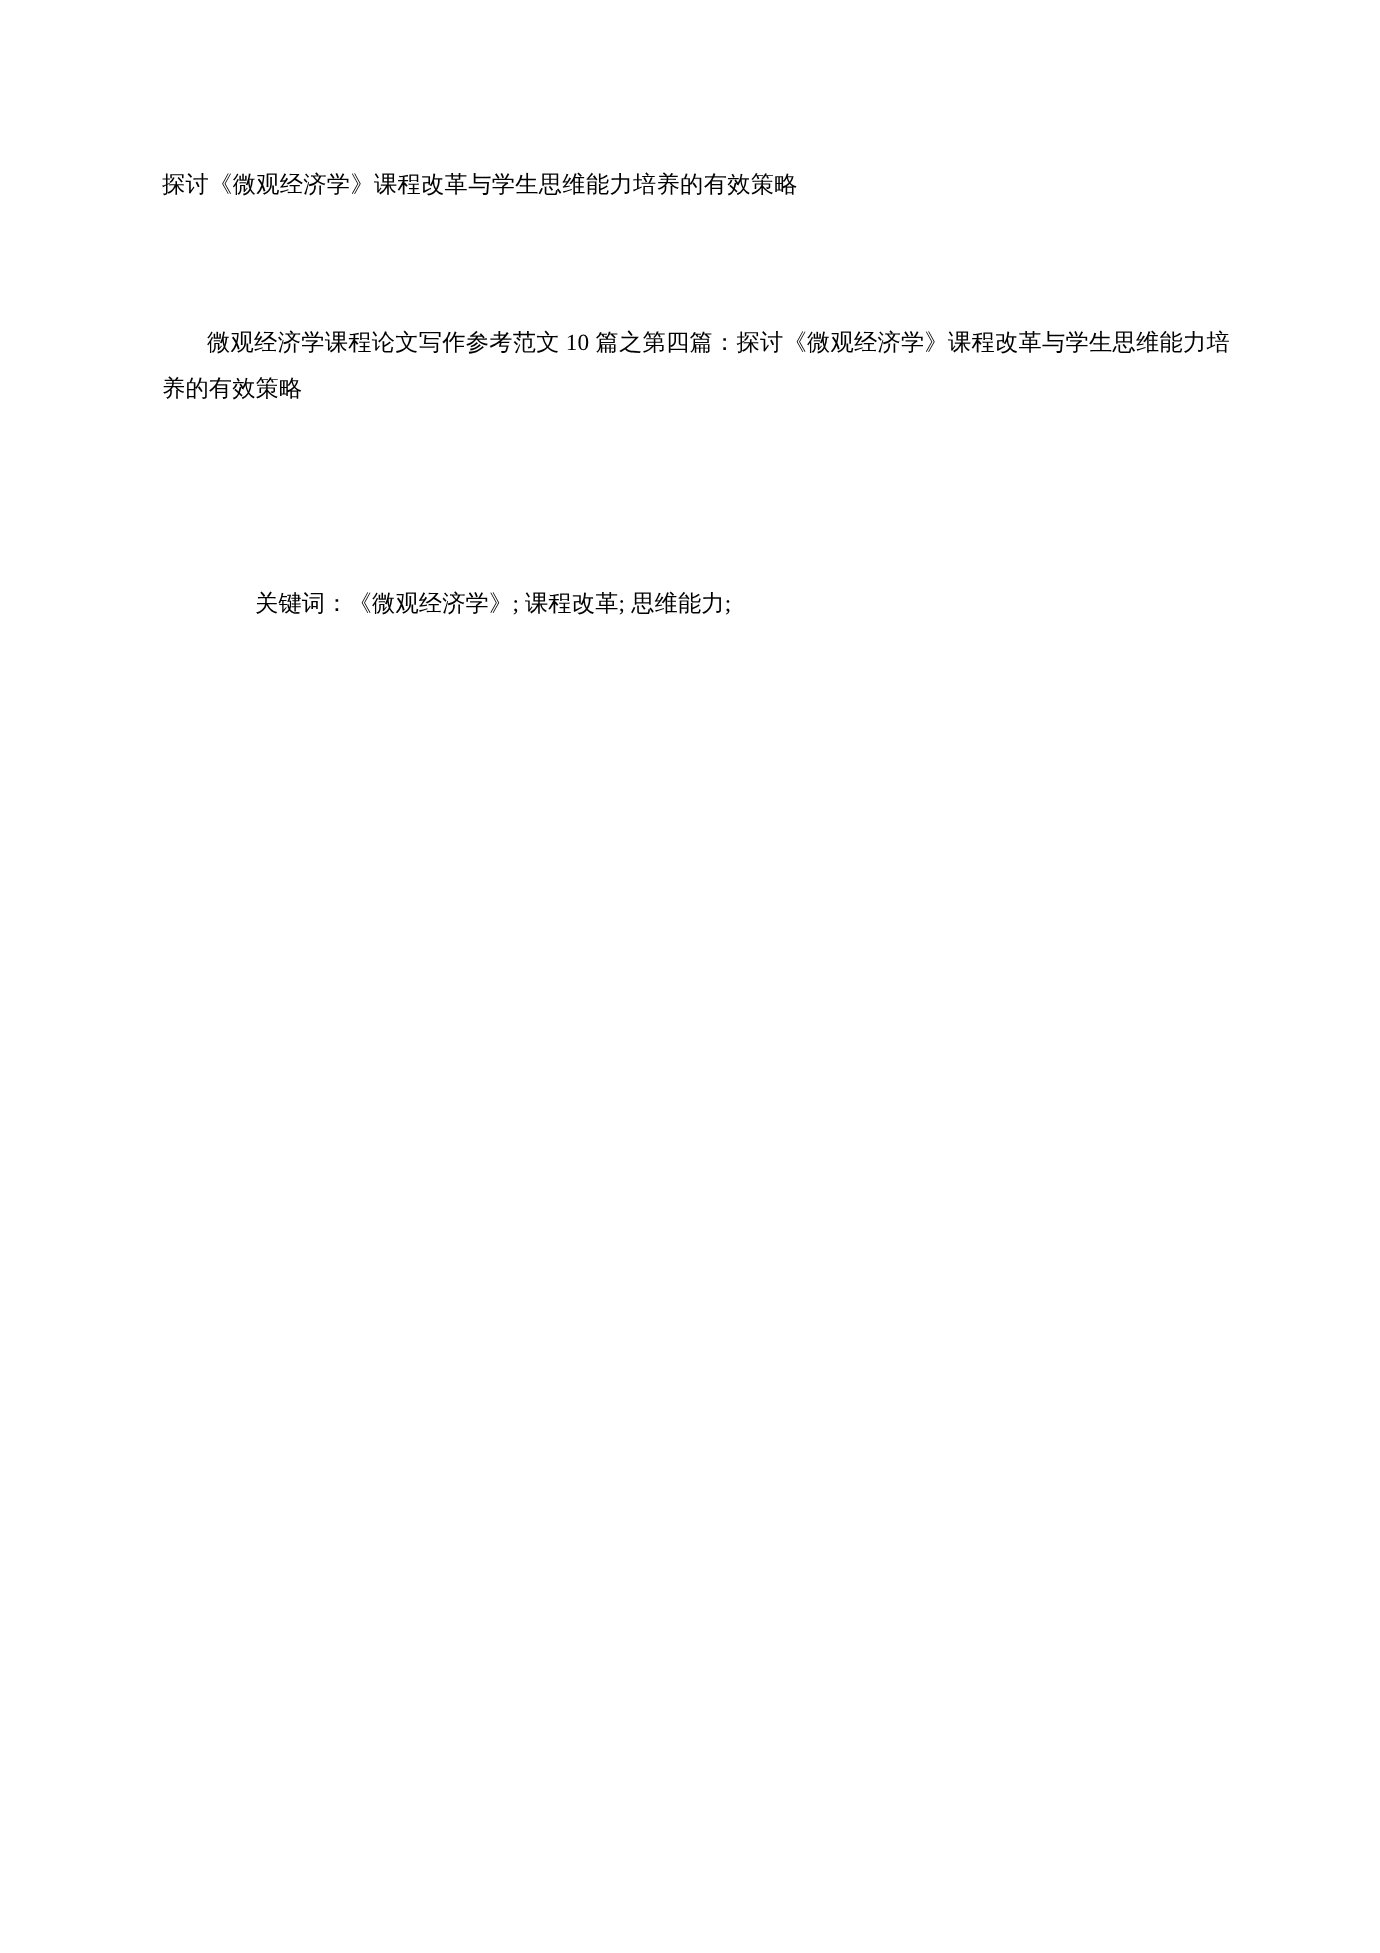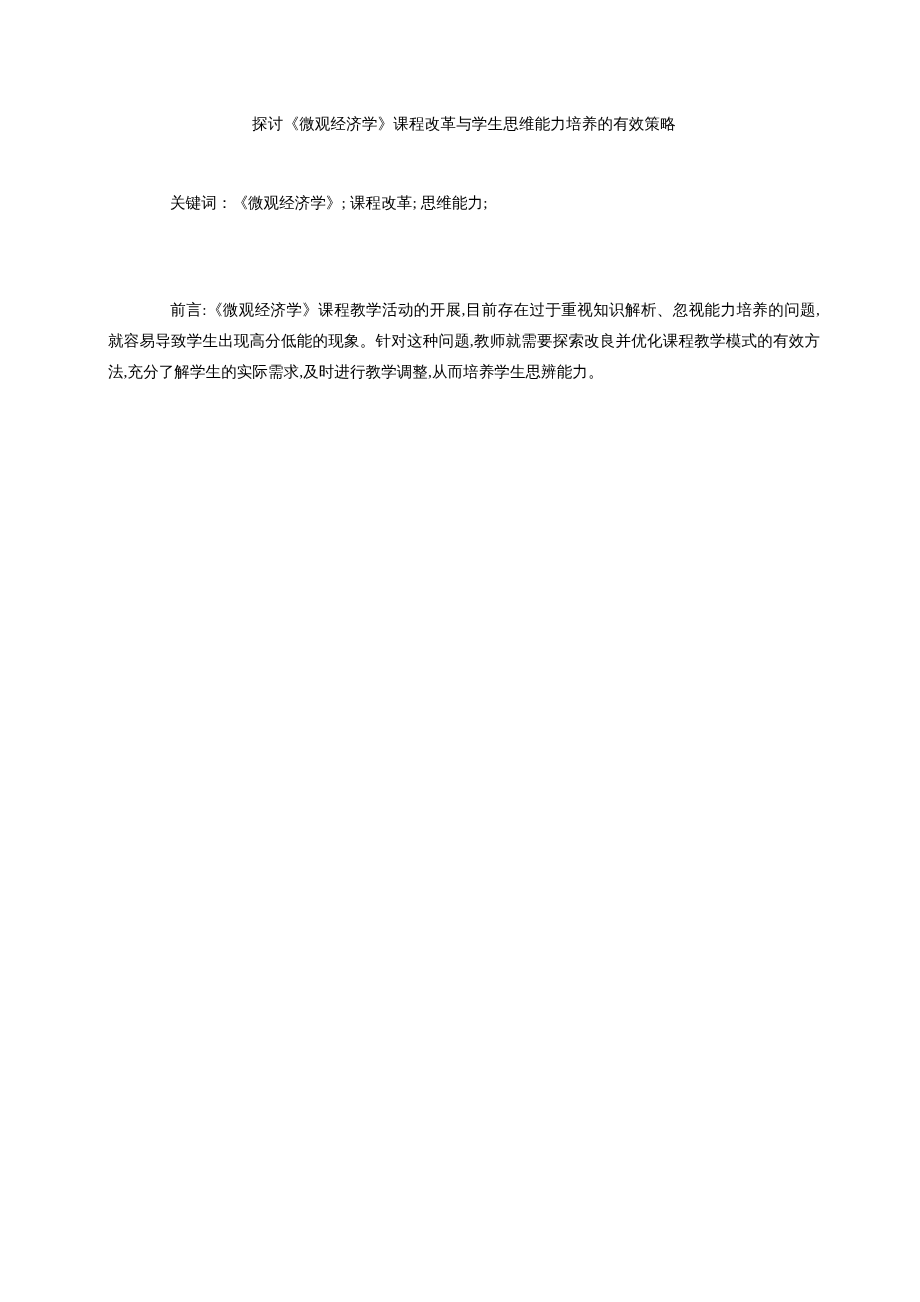--- a/index.html
+++ b/index.html
@@ -20,21 +20,21 @@
     box-sizing: border-box;
   }
   .content {
     position: absolute;
     left: 108px;
     top: 0;
     width: 712px;
   }
   .doc-title {
     margin-top: 112px;
-    text-align: center;
+    text-align: left;
     font-size: 15.5px;
     line-height: 1.6;
     letter-spacing: 0.2px;
   }
   .para {
     font-size: 15.5px;
     line-height: 2.0;
     text-align: justify;
     letter-spacing: 0.1px;
   }
@@ -43,36 +43,36 @@
   }
   .p-series {
     margin-top: 76px;
   }
   .p-series .indent { width: 30px; }
   .p-abstract {
     margin-top: 74px;
   }
   .p-abstract .indent { width: 62px; }
   .p-keywords {
-    margin-top: 50px;
+    margin-top: 112px;
   }
   .p-keywords .indent { width: 62px; }
   .p-foreword {
     margin-top: 76px;
   }
   .p-foreword .indent { width: 62px; }
 </style>
 </head>
 <body>
 
 <div class="page">
   <div class="content">
 
     <div class="doc-title">探讨《微观经济学》课程改革与学生思维能力培养的有效策略</div>
 
+    <p class="para p-series"><span class="indent"></span><span>微观经济学课程论文写作参考范文 10 篇之第四篇：探讨《微观经济学》课程改革与学生思维能力培养的有效策略</span></p>
 
 
     <p class="para p-keywords"><span class="indent"></span><span>关键词：《微观经济学》; 课程改革; 思维能力;</span></p>
 
-    <p class="para p-foreword"><span class="indent"></span><span>前言:《微观经济学》课程教学活动的开展,目前存在过于重视知识解析、忽视能力培养的问题,就容易导致学生出现高分低能的现象。针对这种问题,教师就需要探索改良并优化课程教学模式的有效方法,充分了解学生的实际需求,及时进行教学调整,从而培养学生思辨能力。</span></p>
 
   </div>
 </div>
 
 </body></html>

